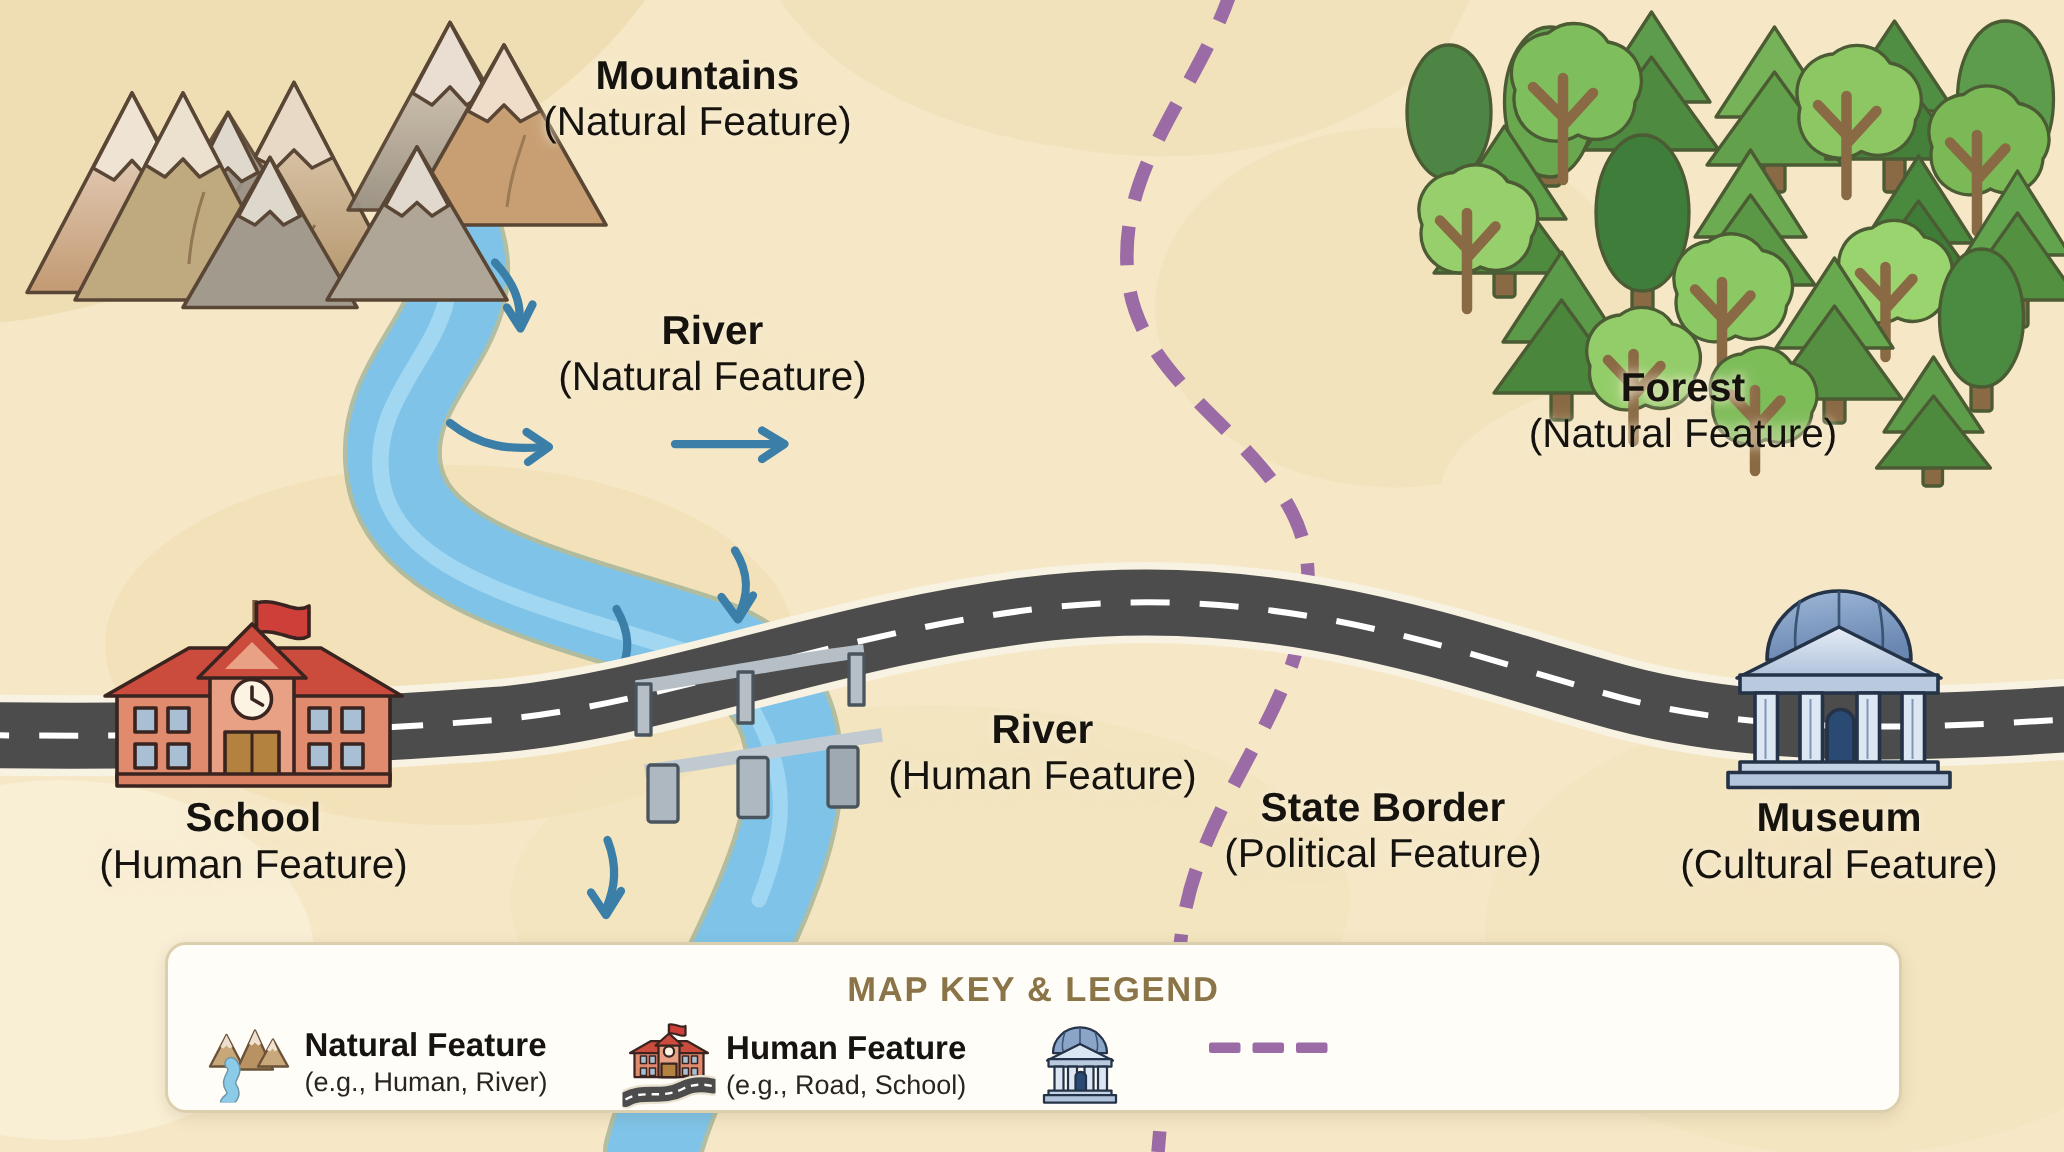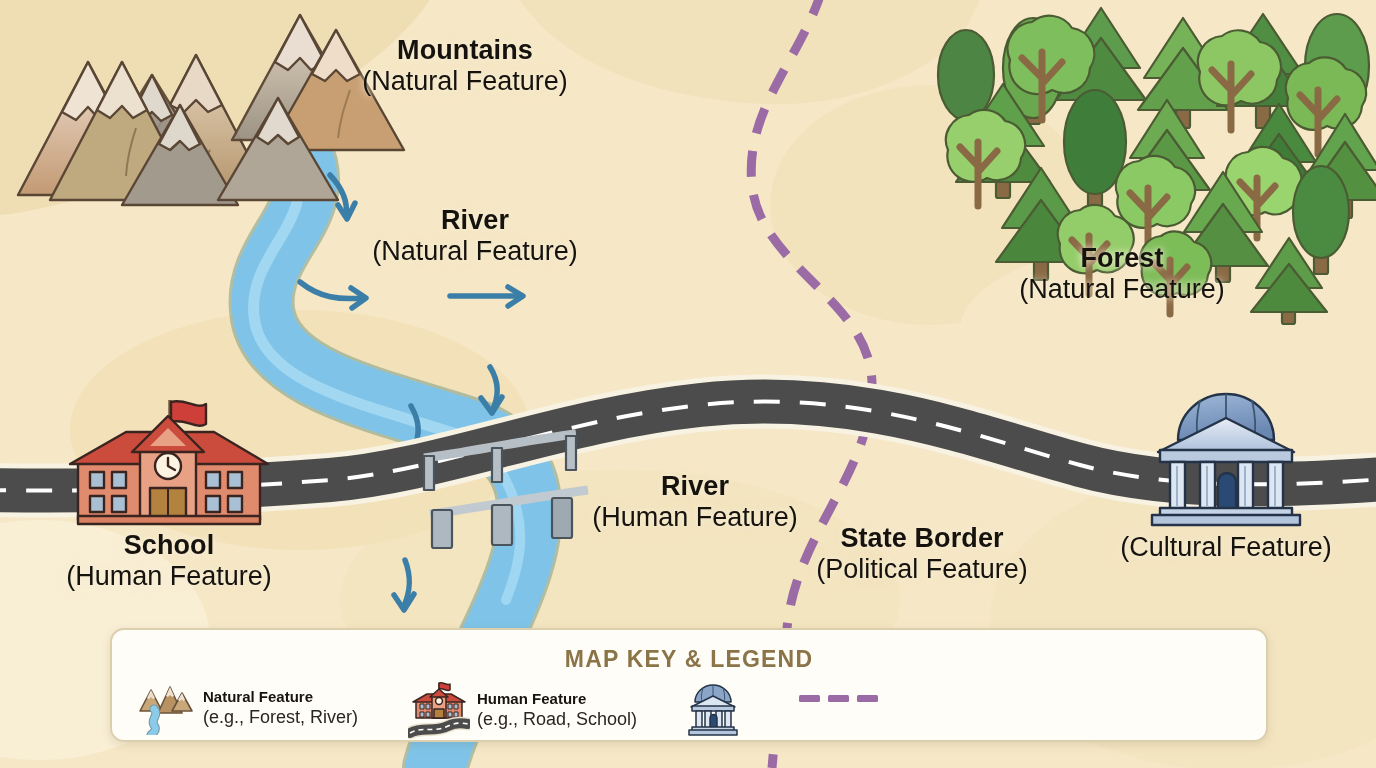--- a/index.html
+++ b/index.html
@@ -44,21 +44,21 @@
   }
   #legend-items {
     display:flex;
     align-items:flex-start;
     margin-top:8px;
     padding:0 8px 0 14px;
   }
   .legend-item { display:flex; align-items:center; gap:7px; }
   .legend-item .li-icon { flex:0 0 auto; display:block; }
   .legend-item .li-text { line-height:1.12; }
-  .legend-item .li-name { display:block; font-size:15px; font-weight:700; color:#171310; white-space:nowrap;}
+  .legend-item .li-name { display:block; font-size:22px; font-weight:700; color:#171310; white-space:nowrap;}
   .legend-item .li-eg   { display:block; font-size:18px; font-weight:400; color:#2a2520; white-space:nowrap; margin-top:1px;}
 
   .li-0 { margin-left:8px; }
   .li-1 { margin-left:50px; }
   .li-2 { margin-left:50px; }
   .li-3 { margin-left:56px; }
 </style>
 </head>
 <body>
 
@@ -402,20 +402,21 @@
     <span class="ttl">River</span>
     <span class="sub">(Human Feature)</span>
   </div>
 
   <div class="map-label" style="left:802px; top:524px; width:240px;">
     <span class="ttl">State Border</span>
     <span class="sub">(Political Feature)</span>
   </div>
 
   <div class="map-label" style="left:1106px; top:531px; width:240px;">
+    <span class="ttl">Museum</span>
     <span class="sub">(Cultural Feature)</span>
   </div>
 
   <div id="legend">
     <div id="legend-title">MAP KEY &amp; LEGEND</div>
 
     <div id="legend-items">
 
       <div class="legend-item li-0">
         <svg class="li-icon" width="62" height="54" viewBox="0 0 62 54">
@@ -425,21 +426,21 @@
             <path d="M24,32 L36,6 L48,32 Z" fill="#b99264"></path>
             <path d="M36,6 L40,15 L38,16 L36,14 L34,16 L32,15 Z" fill="#efe2d0" stroke="none"></path>
             <path d="M38,30 L48,12 L58,30 Z" fill="#c9a87c"></path>
             <path d="M48,12 L51,19 L49,20 L48,18 L46,20 L44,19 Z" fill="#f0e3d1" stroke="none"></path>
           </g>
           <path d="M20,28 C26,34 16,38 20,44 C24,50 18,52 17,54" fill="none" stroke="#6d96a6" stroke-width="9" stroke-linecap="round"></path>
           <path d="M20,28 C26,34 16,38 20,44 C24,50 18,52 17,54" fill="none" stroke="#8ccbe8" stroke-width="7" stroke-linecap="round"></path>
         </svg>
         <span class="li-text">
           <span class="li-name">Natural Feature</span>
-          <span class="li-eg">(e.g., Forest, River)</span>
+          <span class="li-eg">(e.g., Human, River)</span>
         </span>
       </div>
 
       <div class="legend-item li-1">
         <svg class="li-icon" width="62" height="58" viewBox="0 0 62 58">
           <g stroke="#3a2420" stroke-width="1.5" stroke-linejoin="round">
             <line x1="31" y1="2" x2="31" y2="10" stroke="#7a5b3a" stroke-width="1.6"></line>
             <path d="M31,2 C36,1 39,5 42,3 L42,9 C39,11 36,7 31,8 Z" fill="#cf3f3a"></path>
             <rect x="8" y="20" width="46" height="17" fill="#e08a6e"></rect>
             <path d="M5,21 L19,13 L43,13 L57,21 Z" fill="#cb4b3c"></path>

